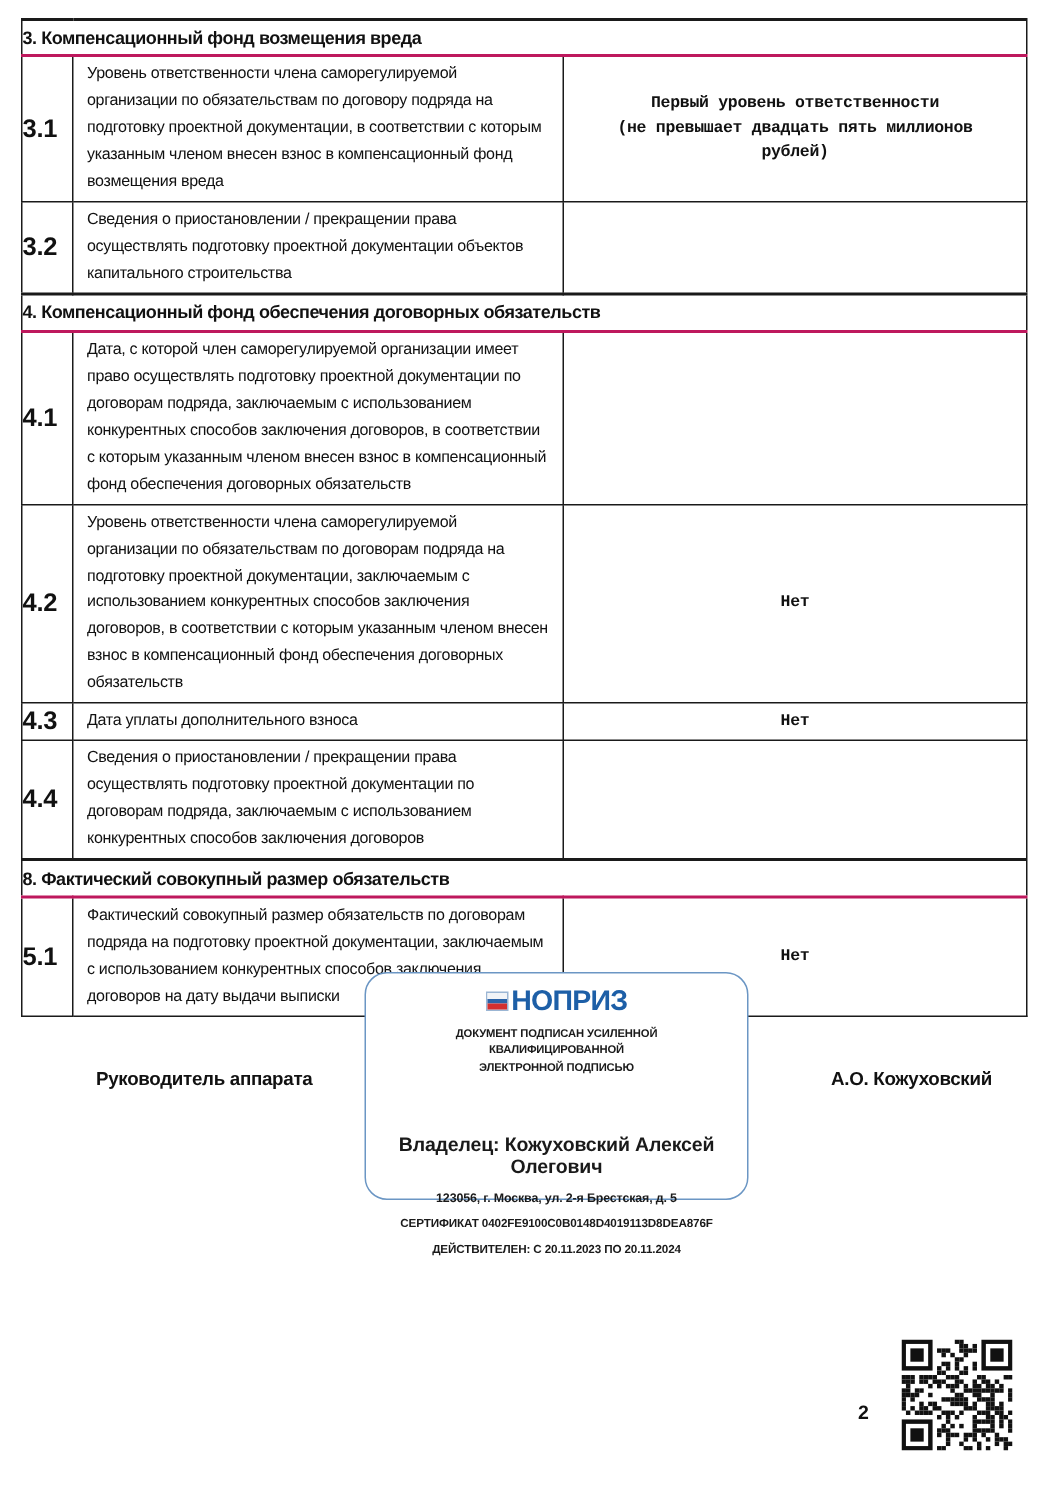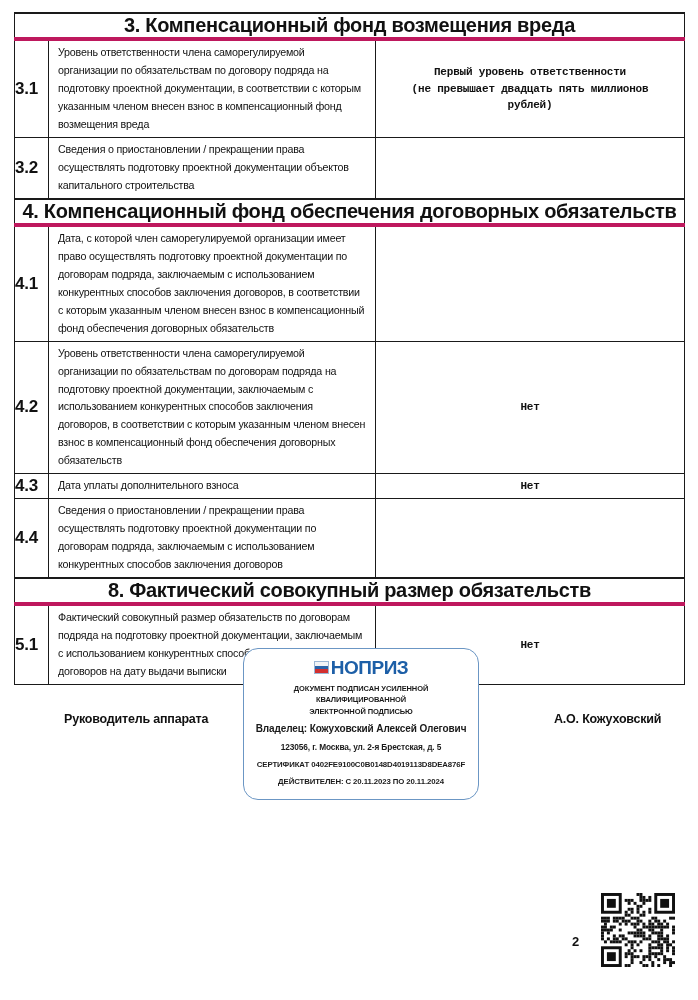--- a/index.html
+++ b/index.html
@@ -41,41 +41,40 @@
     text-align:center;
     font-weight:bold;
     font-size:11px;
     line-height:1.5;
     letter-spacing:-0.2px;
     white-space:pre-line;
     padding:2px 10px;
     font-family:Liberation Mono, monospace;
   }
   tr.section td {
-    text-align:center;
-    font-weight:bold;
-    font-size:20px;
+    font-weight:bold;
+    font-size:12px;
     letter-spacing:-0.3px;
     border-top:2px solid #1a1a1a;
-    border-bottom:4px solid #be185d;
+    border-bottom:2px solid #be185d;
   }
   
   .sig-left, .sig-right {
     position:absolute;
     font-size:12.5px;
     font-weight:bold;
     letter-spacing:-0.2px;
     white-space:nowrap;
   }
   .sig-left { left:64px; top:712px; }
   .sig-right { left:554px; top:712px; }
   .stamp {
     position:absolute;
     left:243px; top:648px;
-    width:236px; height:152px;
+    width:256px; height:152px;
     border:1.6px solid #6b96c4;
     border-radius:15px;
     background:#fff;
     display:flex; flex-direction:column;
     align-items:center;
     padding-top:9px;
     text-align:center;
   }
   .stamp-logo {
     display:flex; align-items:center; gap:2px;
@@ -97,21 +96,21 @@
     letter-spacing:-0.5px;
     line-height:1;
   }
   .stamp-line {
     font-weight:bold;
     color:#1a1a1a;
     white-space:pre-line;
     letter-spacing:-0.1px;
   }
   .st-title   { font-size:7.5px; line-height:1.5;  margin-bottom:6px; max-width:210px; }
-  .st-owner   { font-size:10px; margin-bottom:8px; }
+  .st-owner   { font-size:13px; margin-bottom:8px;margin-top:32px; }
   .st-address { font-size:8.3px; margin-bottom:8px; }
   .st-cert    { font-size:7.8px; margin-bottom:8px; }
   .st-valid   { font-size:7.8px; }
   
   .qr {
     position:absolute;
     left:601px; top:893px;
     width:74px; height:74px;
     background:#fff;
   }

